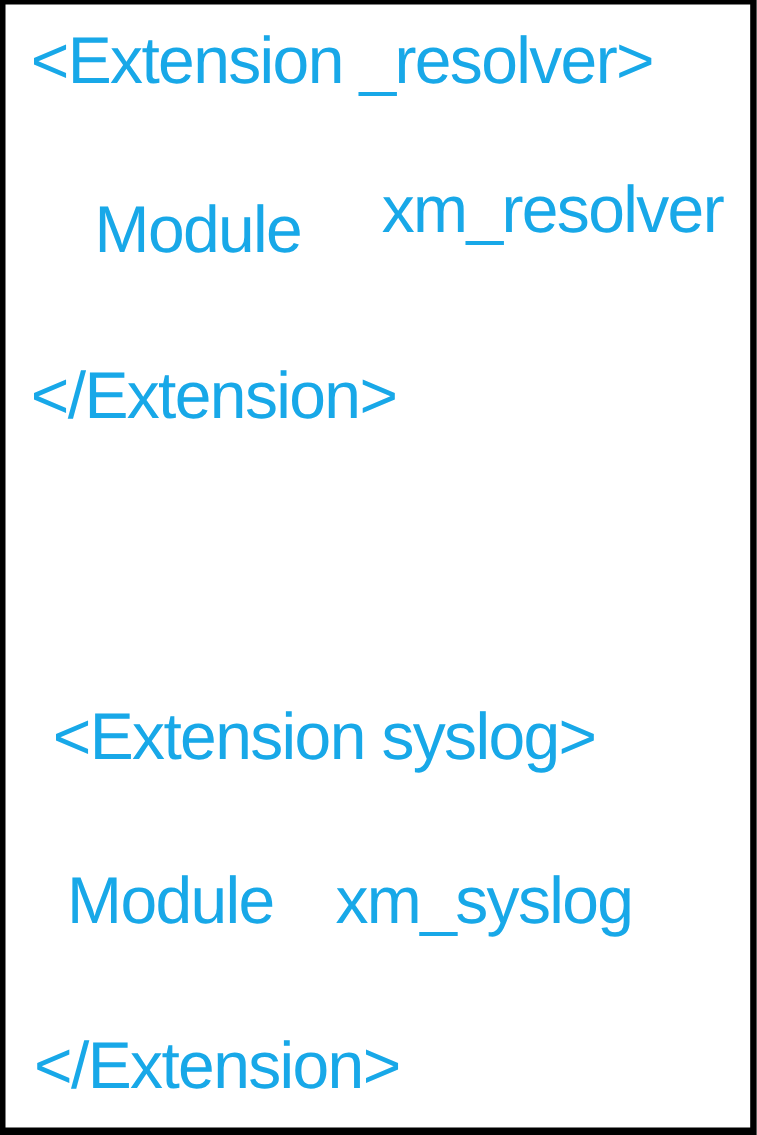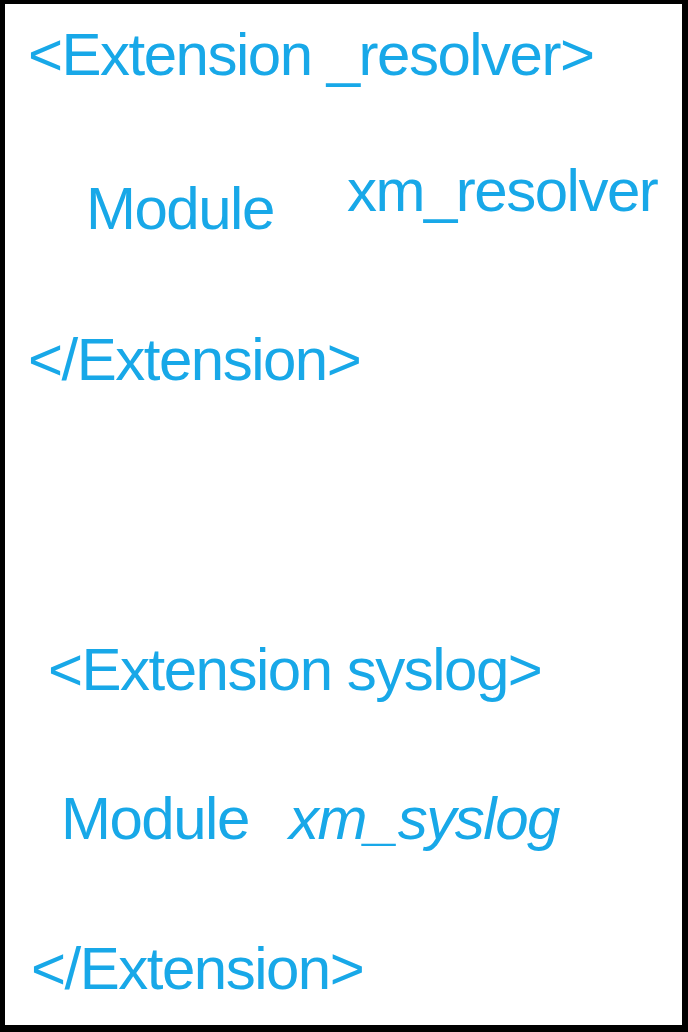--- a/index.html
+++ b/index.html
@@ -29,21 +29,21 @@
     white-space: pre;
   }
   
   .l1 { left: 23px;  top: 21px;  }
   .l2a { left: 81px;  top: 175px; }
   .l2b { left: 342px; top: 157px; }
   .l3 { left: 23px;  top: 326px; }
   
   .l4 { left: 26px;  top: 636px; margin-left: 17px; }
   .l5a { left: 56px;  top: 785px; }
-  .l5b { left: 284px; top: 785px; font-style: italic; }
+  .l5b { left: 300px; top: 785px; }
   .l6 { left: 26px;  top: 935px; }
 </style>
 </head>
 <body>
 
 <div class="page">
 
   <div class="code-line l1">&lt;Extension _resolver&gt;</div>
 
   <div class="code-line l2a">Module</div>

